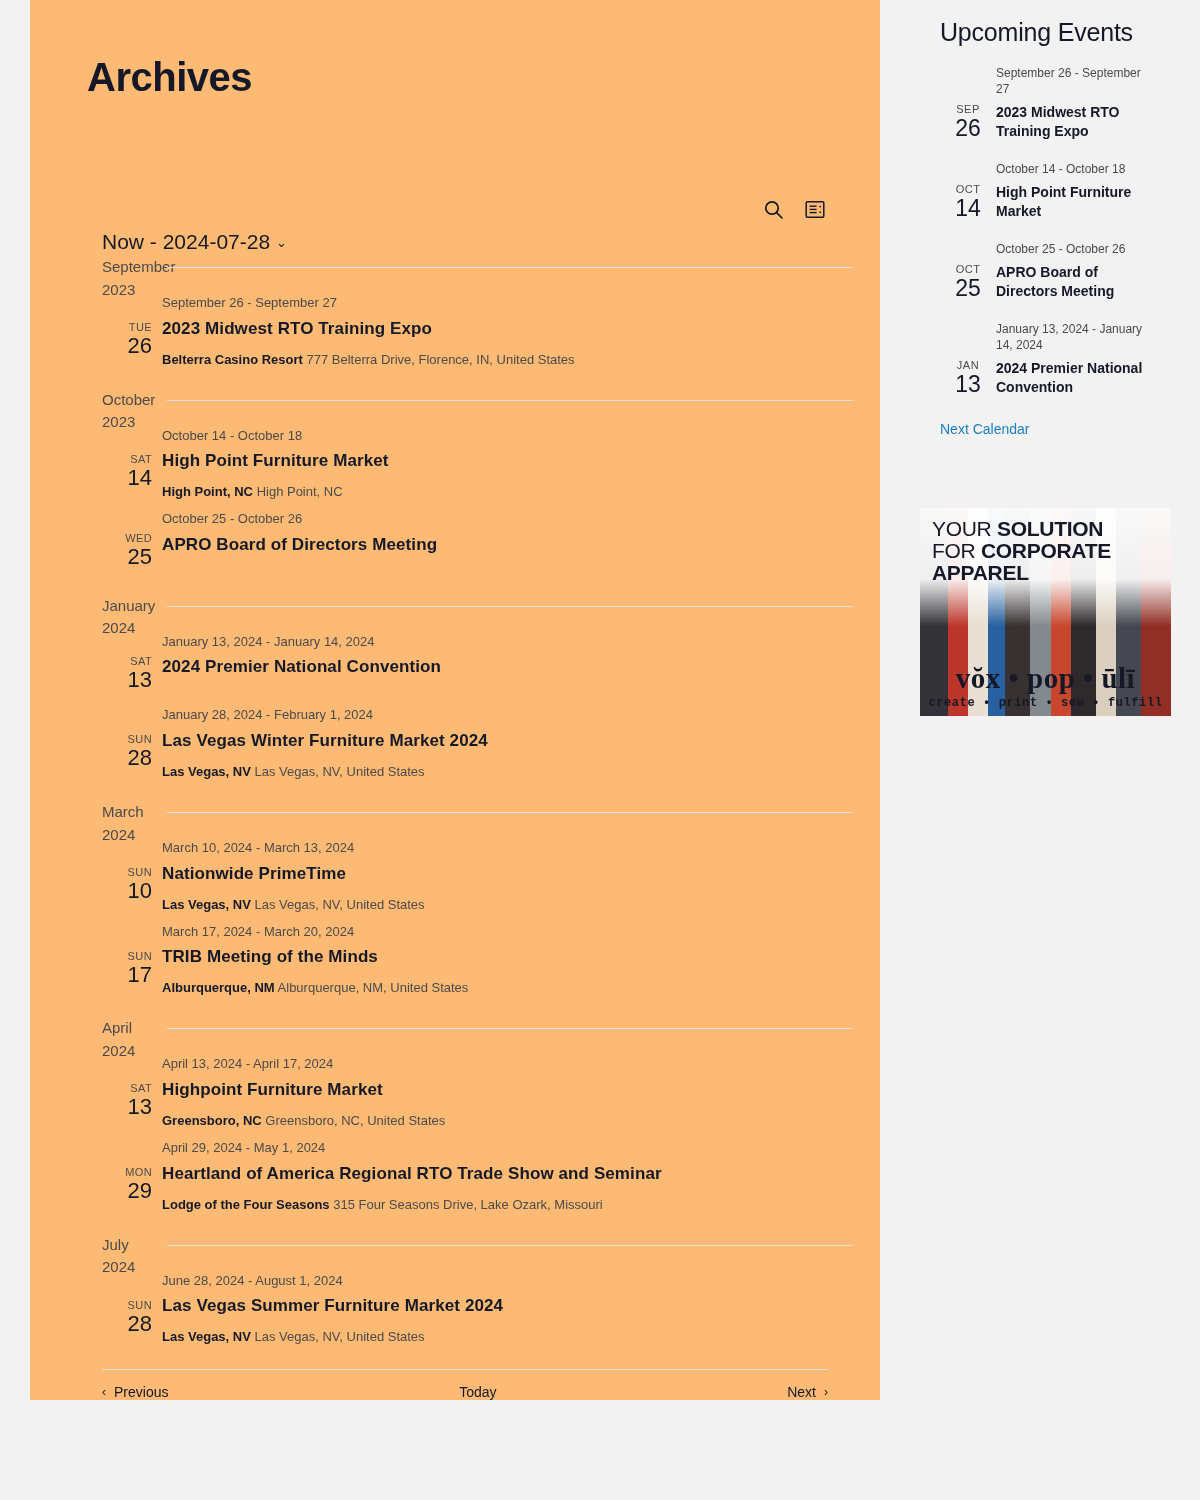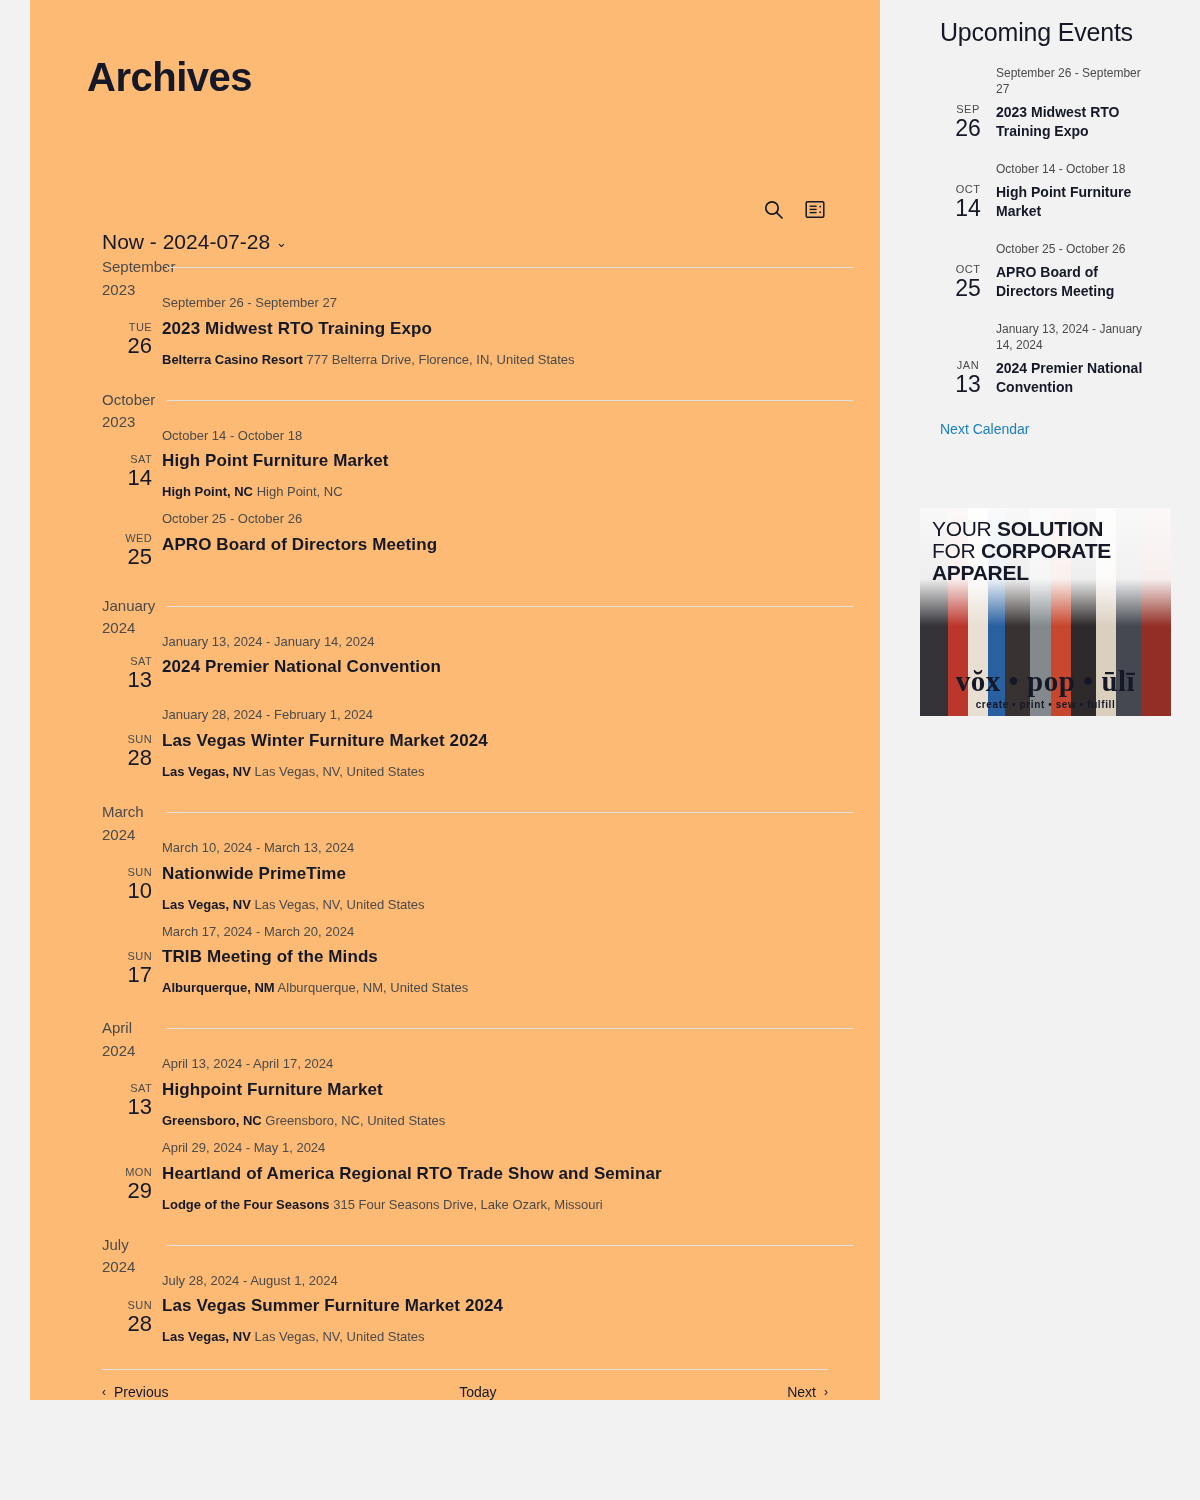--- a/index.html
+++ b/index.html
@@ -253,26 +253,26 @@
     text-align: center;
   }
   .ad-logo {
     font-size: 29px;
     font-weight: bold;
     color: #141827;
     letter-spacing: 0.5px;
     font-family: "Liberation Serif", serif;
   }
   .ad-tag {
-    font-size: 10px;
+    font-size: 12px;
     font-weight: bold;
     color: #141827;
     letter-spacing: 0.6px;
     margin-top: 1px;
-    font-family: Liberation Sans, sans-serif;
+    font-family: Liberation Mono, monospace;
   }
 </style>
 </head>
 <body>
 
 <div class="page">
 
   <div class="main">
 
     <h1 class="archives-title">Archives</h1>
@@ -480,21 +480,21 @@
             <span>2024</span>
           </div>
           <div class="month-rule"></div>
         </div>
         <div class="event-row first">
           <div class="date-col">
             <div class="dow">SUN</div>
             <div class="dom">28</div>
           </div>
           <div class="ev-col">
-            <div class="ev-daterange">July 28, 2024 - August 1, 2024</div>
+            <div class="ev-daterange">June 28, 2024 - August 1, 2024</div>
             <div class="ev-title">Las Vegas Summer Furniture Market 2024</div>
             <div class="ev-venue">
               <b>Las Vegas, NV</b>
               <span>Las Vegas, NV, United States</span>
             </div>
           </div>
         </div>
       </div>
 
       <div class="nav-rule"></div>

